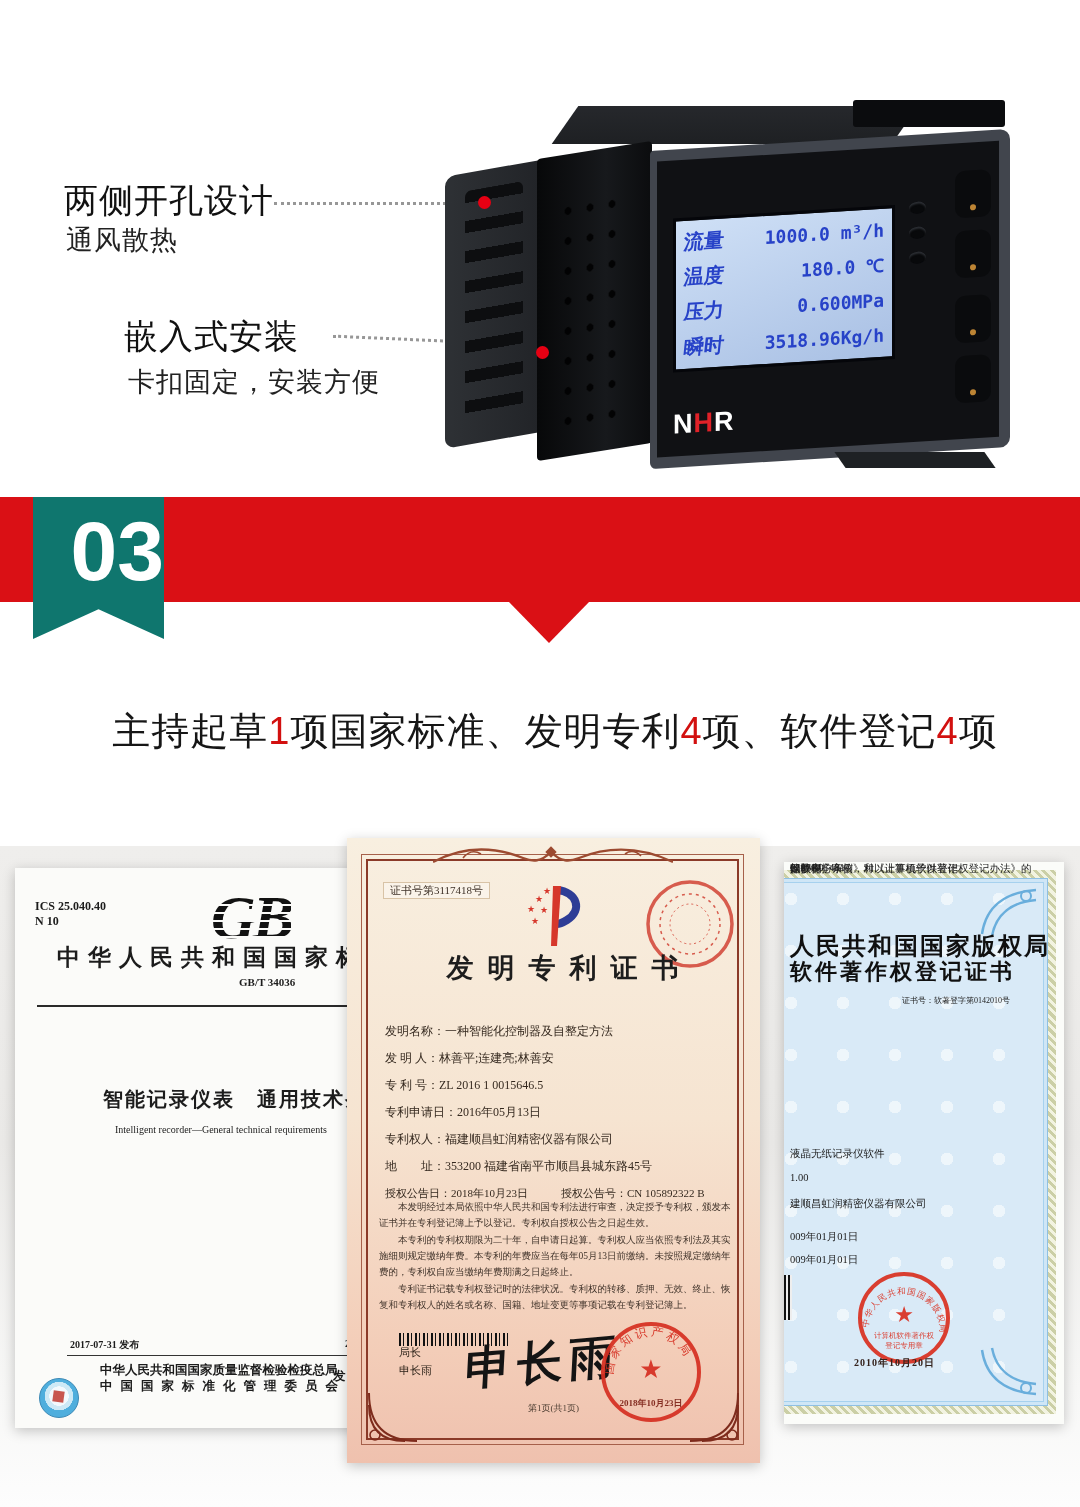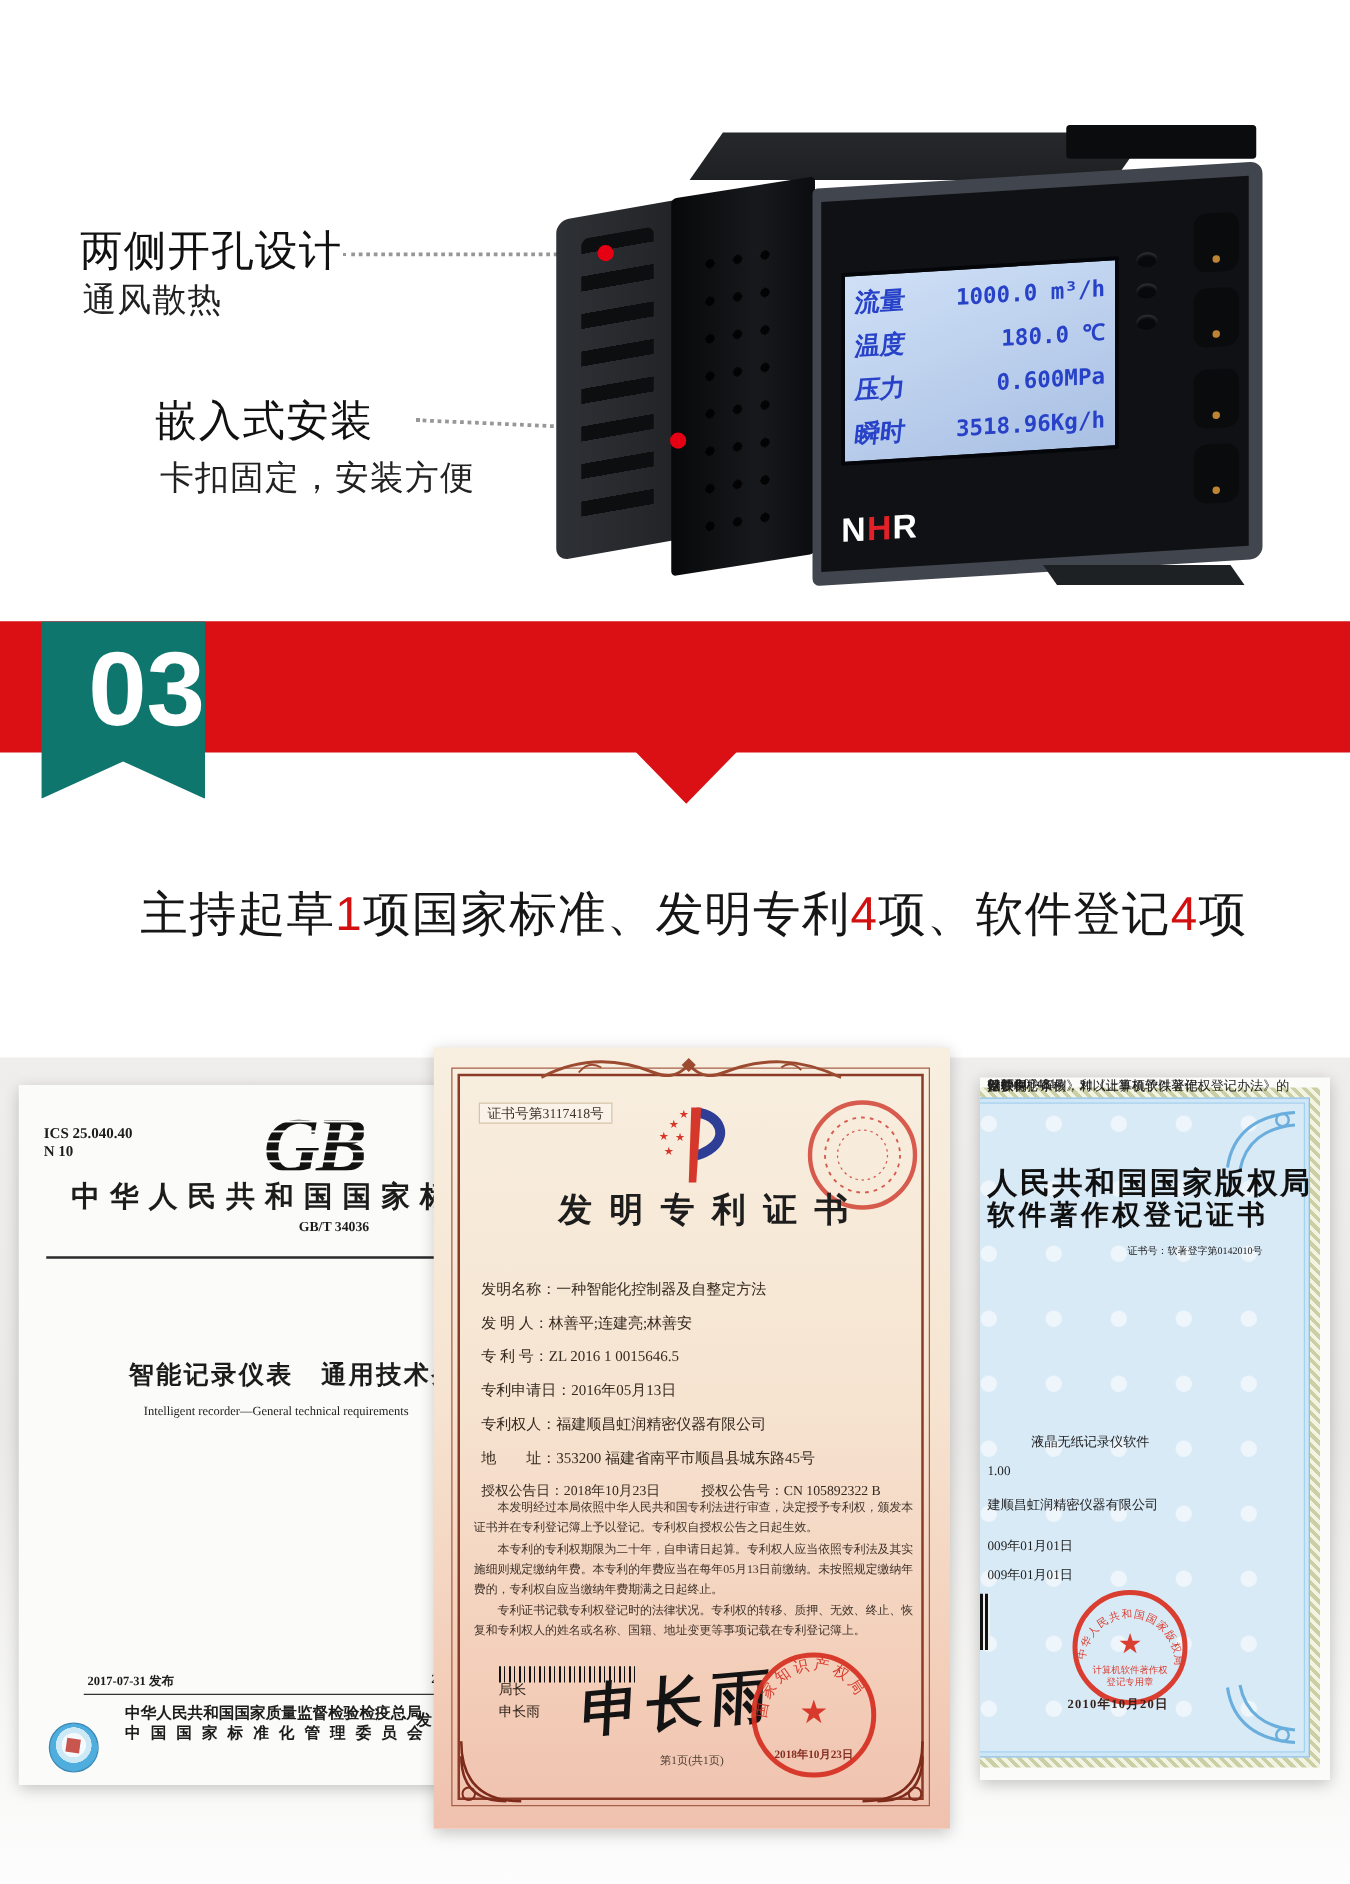--- a/index.html
+++ b/index.html
@@ -118,21 +118,21 @@
            background-size:52px 52px;}
   .sw-t1{left:6px;top:68px;font-size:24px;font-weight:bold;letter-spacing:2px;white-space:nowrap;color:#101010;}
   .sw-t2{left:6px;top:95px;font-size:22px;font-weight:bold;letter-spacing:3px;white-space:nowrap;color:#101010;}
   .sw-certno{left:118px;top:133px;font-size:8px;color:#222;white-space:nowrap;}
   .sw-line{position:absolute;left:6px;font-size:10.5px;color:#1c1c1c;white-space:nowrap;}
   .sw-line:nth-of-type(1){top:148px;}
   .sw-line:nth-of-type(2){top:161px;}
   .sw-line:nth-of-type(3){top:191px;}
   .sw-line:nth-of-type(4){top:238px;}
   .sw-line:nth-of-type(5){top:261px;}
-  .sw-line:nth-of-type(6){top:285px;margin-left:35px;}
+  .sw-line:nth-of-type(6){top:285px;}
   .sw-line:nth-of-type(7){top:310px;}
   .sw-line:nth-of-type(8){top:335px;}
   .sw-line:nth-of-type(9){top:368px;}
   .sw-line:nth-of-type(10){top:391px;}
   .sw-barstub{left:-4px;top:413px;width:12px;height:45px;position:absolute;
               background:repeating-linear-gradient(90deg,#111 0 2px,#eee 2px 4px);}
   .sw-sealdate{left:70px;top:494px;font-size:10px;font-weight:bold;color:#34221c;letter-spacing:1px;}
 
   .seal-svg{position:absolute;}
   .flour{position:absolute;}

